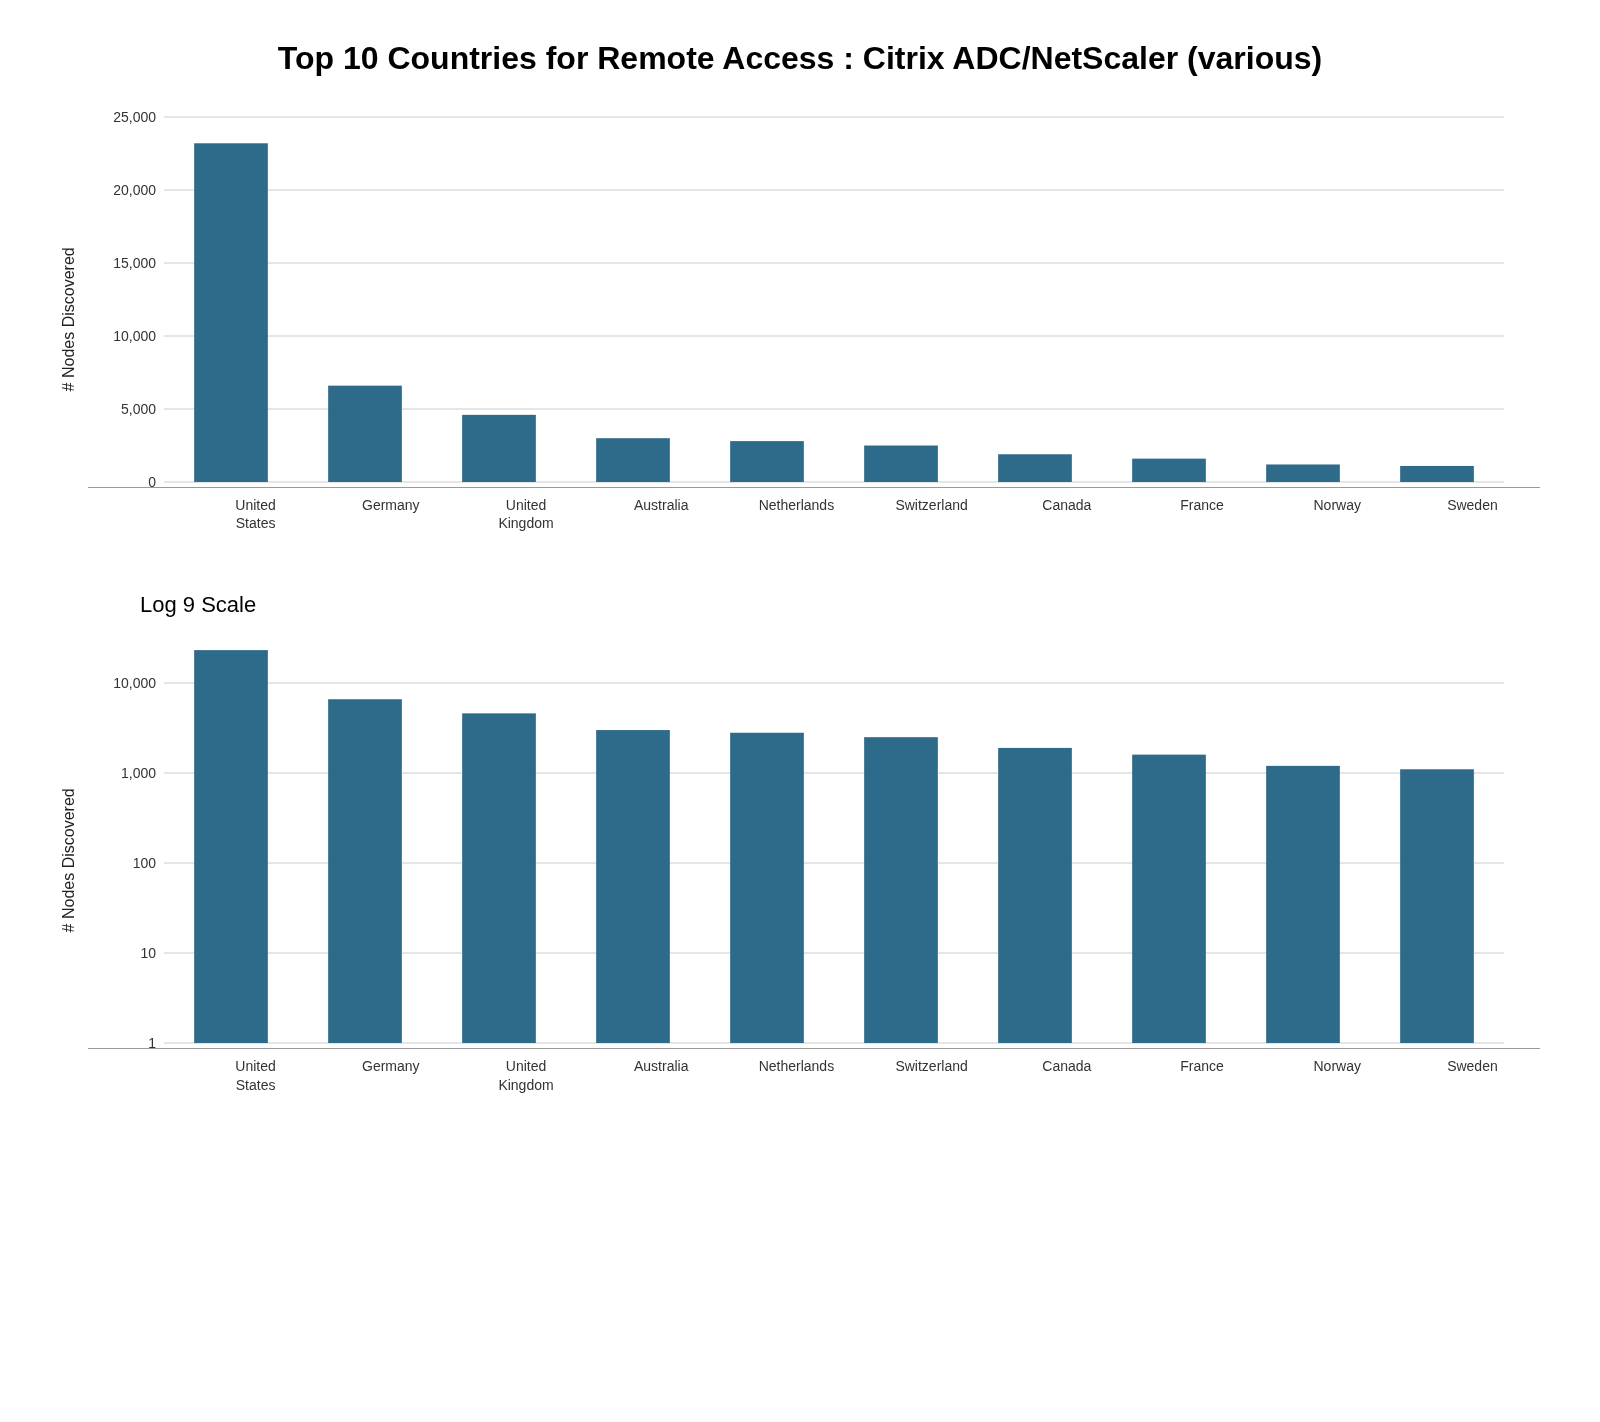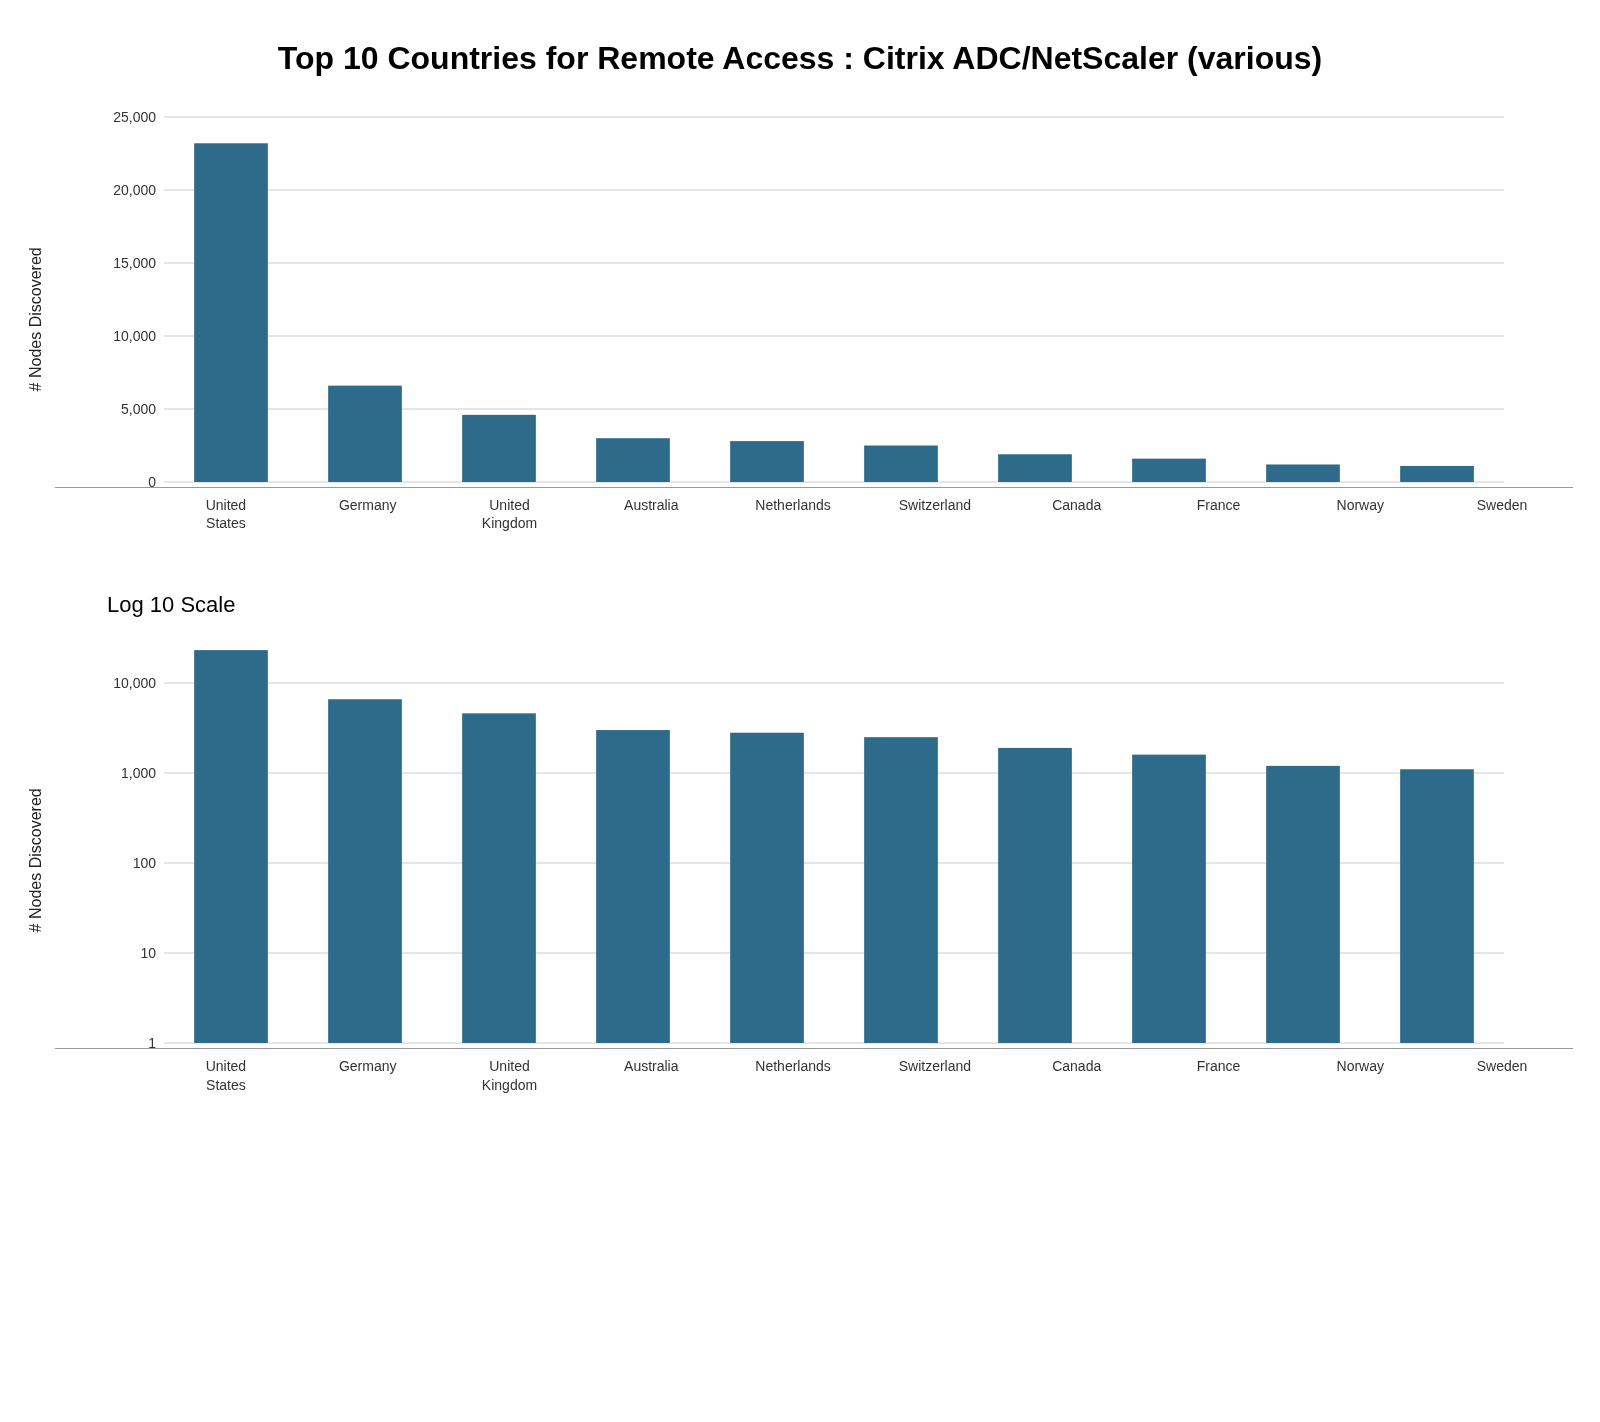--- a/index.html
+++ b/index.html
@@ -6,21 +6,21 @@
     body {
       background: #fff;
       font-family: 'Georgia', serif;
       width: 1600px;
       min-height: 1422px;
     }
     .page {
       width: 1600px;
       min-height: 1422px;
       background: #fff;
-      padding: 40px 27px;
+      padding: 40px 60px;
     }
     .chart-section {
       margin-bottom: 60px;
     }
     .chart-title {
       text-align: center;
       font-size: 32px;
       font-weight: bold;
       margin-bottom: 30px;
       font-family: Arial, sans-serif;
@@ -128,21 +128,21 @@
             <div class="x-label">Canada</div>
             <div class="x-label">France</div>
             <div class="x-label">Norway</div>
             <div class="x-label">Sweden</div>
           </div>
       </div>
     </div>
   </div>
 
   <div class="chart-section">
-    <div class="chart-subtitle">Log 10 Scale</div>
+    <div class="chart-subtitle">Log 9 Scale</div>
     <div class="chart-container">
       <div class="y-axis-label"># Nodes Discovered</div>
       <div class="chart-inner">
         <div class="log-chart-wrapper" id="log-chart">
         <svg width="100%" height="420" viewBox="0 0 1420 420" style="overflow: visible; display: block;">
               <line x1="60" x2="1400" y1="55.00000000000002" y2="55.00000000000002" stroke="#ccc" stroke-width="1"></line>
               <text x="52" y="60.00000000000002" text-anchor="end" font-size="14" font-family="Arial, sans-serif" fill="#333">10,000</text>
               <line x1="60" x2="1400" y1="145.00000000000003" y2="145.00000000000003" stroke="#ccc" stroke-width="1"></line>
               <text x="52" y="150.00000000000003" text-anchor="end" font-size="14" font-family="Arial, sans-serif" fill="#333">1,000</text>
               <line x1="60" x2="1400" y1="235" y2="235" stroke="#ccc" stroke-width="1"></line>

